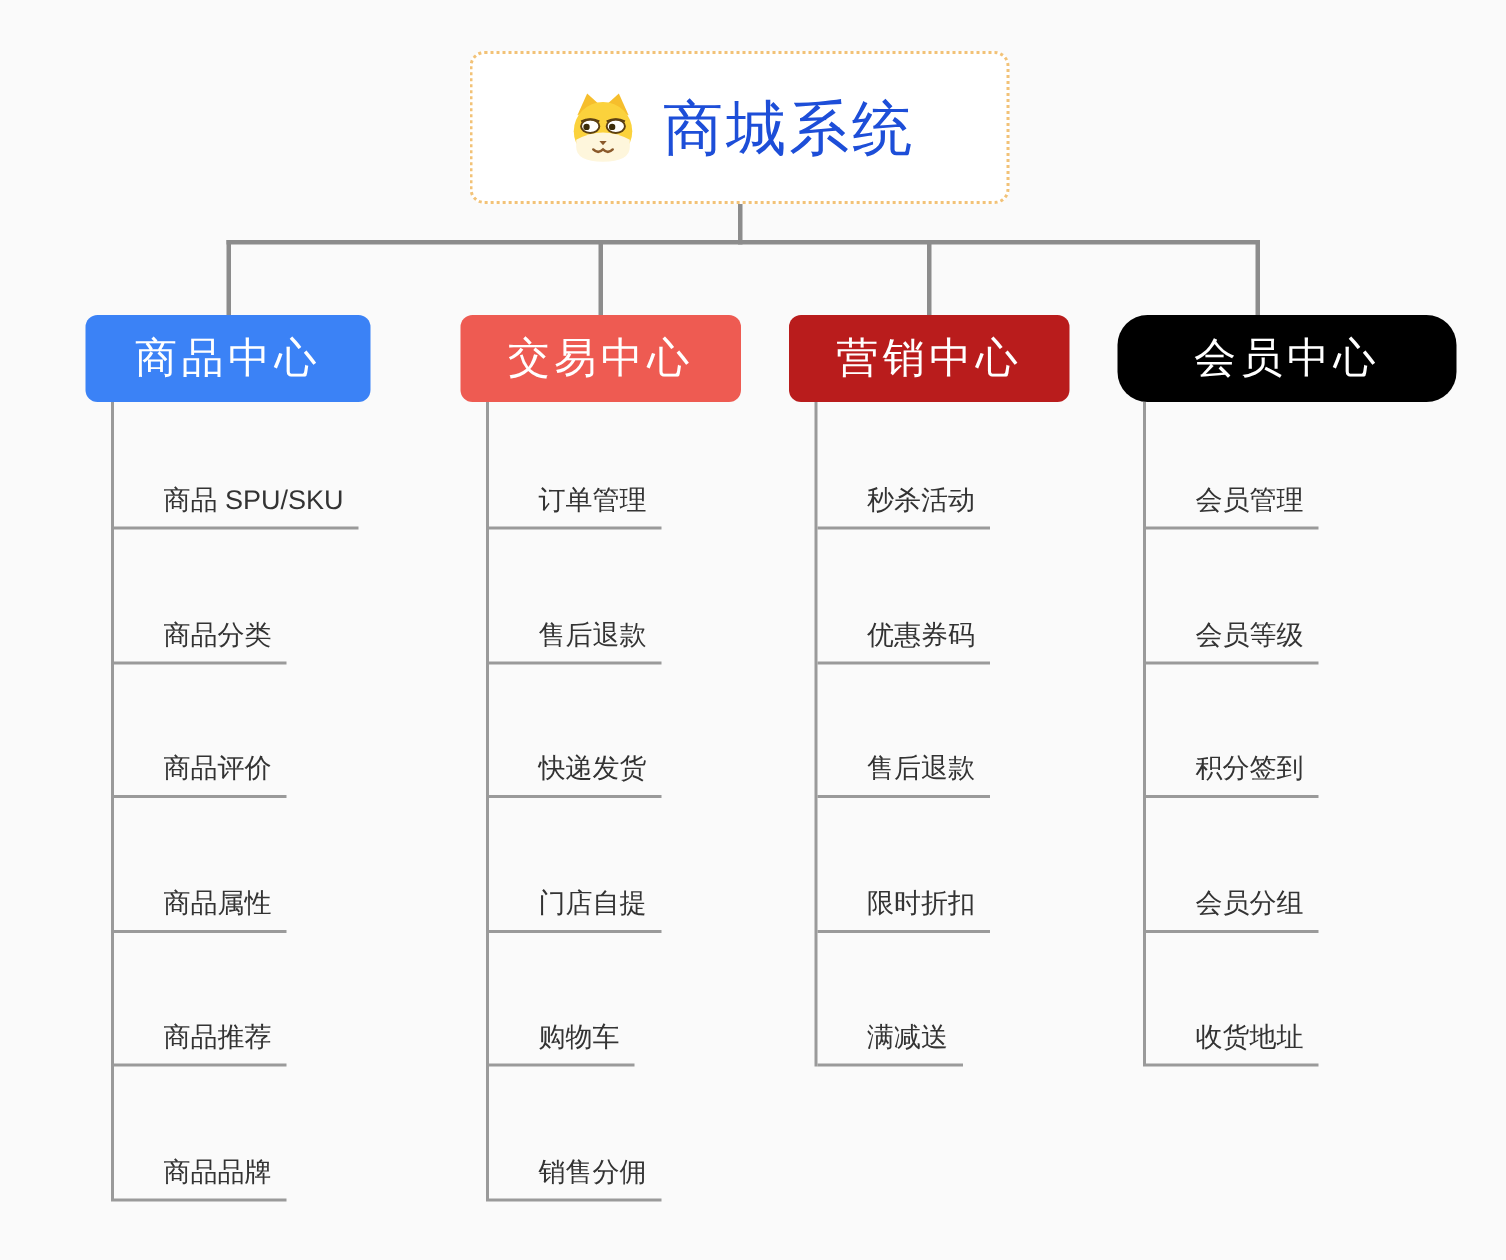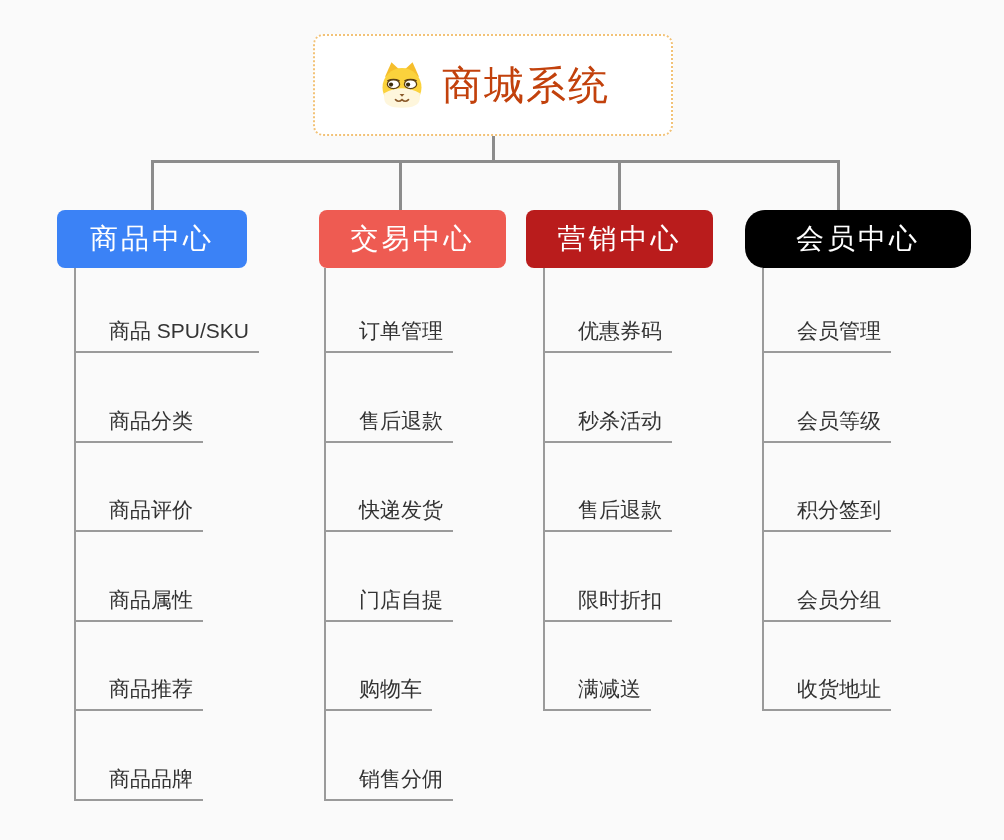--- a/index.html
+++ b/index.html
@@ -14,41 +14,41 @@
   .conn{position:absolute;background:#8C8C8C;}
 
   
   .root-node{
     position:absolute;left:313px;top:34px;width:360px;height:102px;
     background:#FFFFFF;border:2px dotted #F2C277;border-radius:10px;
     box-sizing:border-box;
     display:flex;align-items:center;justify-content:center;gap:14px;
   }
   .root-label{
-    color:#c2410c;font-size:40px;letter-spacing:2px;white-space:nowrap;
+    color:#1d4ed8;font-size:40px;letter-spacing:2px;white-space:nowrap;
   }
   .dog{width:52px;height:52px;display:inline-flex;}
 
   
   .branch{position:absolute;top:210px;}
   .branch-box{
     height:58px;border-radius:8px;
     display:flex;align-items:center;justify-content:center;
     color:#FFFFFF;font-size:28px;letter-spacing:3px;white-space:nowrap;
   }
   .children{
     margin-left:17px;
     border-left:2px solid #9A9A9A;
     width:fit-content;
   }
   .leaf{height:89.5px;display:flex;align-items:flex-end;}
   .leaf:first-child{height:85px;}
   .leaf-label{
     display:inline-block;white-space:nowrap;
-    font-size:21px;color:#333333;
+    font-size:18px;color:#333333;
     padding:0 10px 6px 33px;
     border-bottom:2px solid #9A9A9A;
   }
 </style>
 </head>
 <body>
 
 <div class="canvas">
 
   <div id="connectors">
@@ -100,21 +100,21 @@
           </div>
           <div class="leaf">
             <span class="leaf-label">商品推荐</span>
           </div>
           <div class="leaf">
             <span class="leaf-label">商品品牌</span>
           </div>
         </div>
       </div>
       <div class="branch" style="left: 307px; width: 187px;">
-        <div class="branch-box" style="background: rgb(238, 91, 82); width: 187px; margin-left: 12px;">
+        <div class="branch-box" style="background: rgb(238, 91, 82); width: 187px;">
           <span>交易中心</span>
         </div>
         <div class="children">
           <div class="leaf">
             <span class="leaf-label">订单管理</span>
           </div>
           <div class="leaf">
             <span class="leaf-label">售后退款</span>
           </div>
           <div class="leaf">
@@ -130,24 +130,24 @@
             <span class="leaf-label">销售分佣</span>
           </div>
         </div>
       </div>
       <div class="branch" style="left: 526px; width: 187px;">
         <div class="branch-box" style="background: #b91c1c; width: 187px;">
           <span>营销中心</span>
         </div>
         <div class="children">
           <div class="leaf">
-            <span class="leaf-label">优惠券码</span>
+            <span class="leaf-label">秒杀活动</span>
           </div>
           <div class="leaf">
-            <span class="leaf-label">秒杀活动</span>
+            <span class="leaf-label">优惠券码</span>
           </div>
           <div class="leaf">
             <span class="leaf-label">售后退款</span>
           </div>
           <div class="leaf">
             <span class="leaf-label">限时折扣</span>
           </div>
           <div class="leaf">
             <span class="leaf-label">满减送</span>
           </div>

